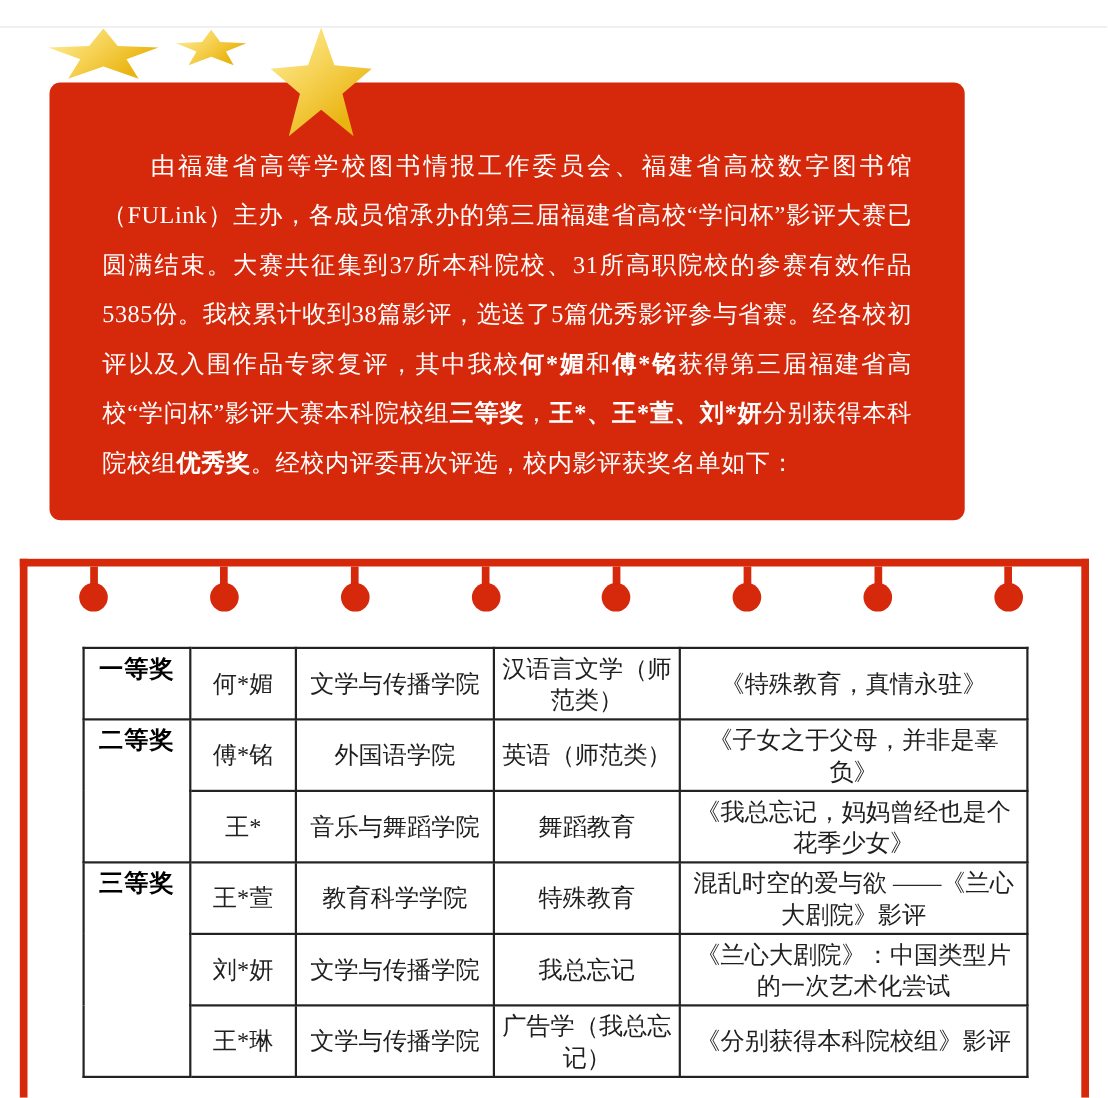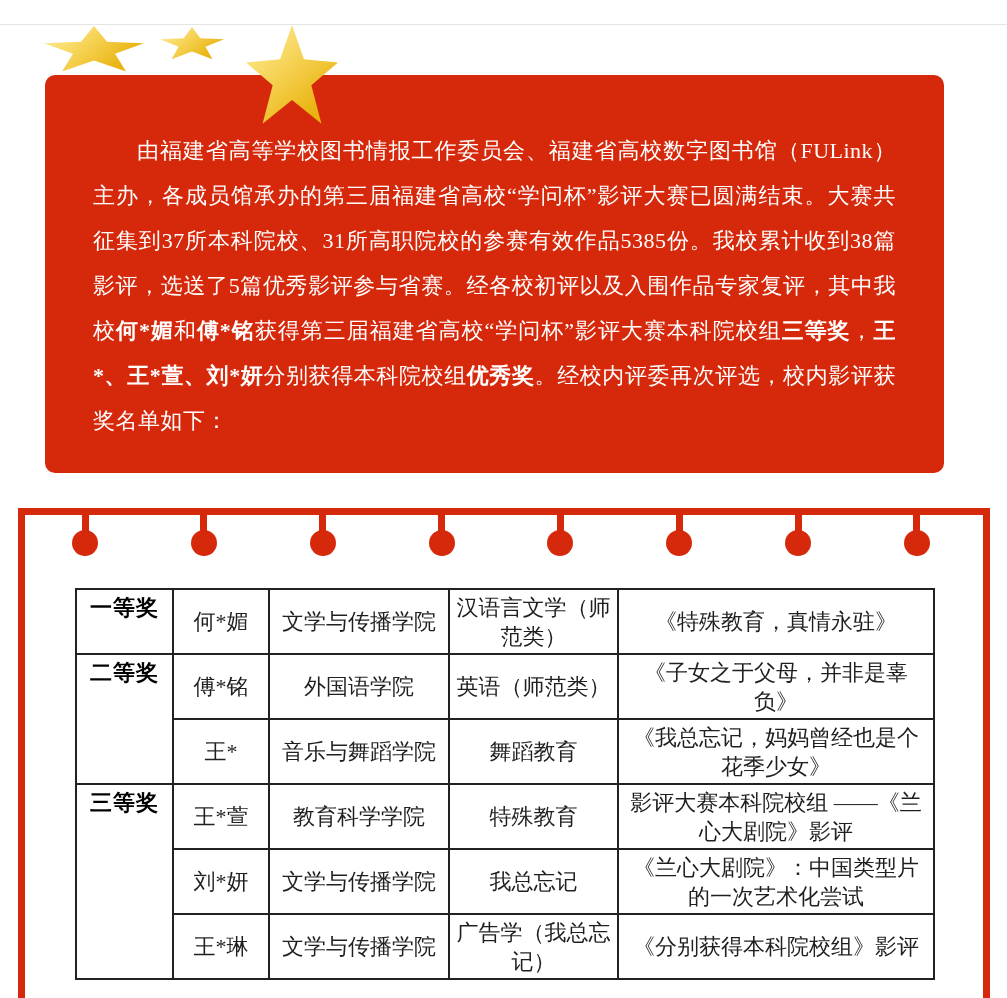--- a/index.html
+++ b/index.html
@@ -25,21 +25,21 @@
     background: linear-gradient(140deg, #fdeb92 8%, #f6d254 42%, #e9b411 78%);
     clip-path: polygon(50% 0%, 63% 33%, 100% 36%, 71% 58%, 82% 95%, 50% 72%, 18% 95%, 29% 58%, 0% 36%, 37% 33%);
   }
   .star-1 { left: 44px;  top: 26px; width: 100px; height: 48px; }
   .star-2 { left: 160px; top: 27px; width: 64px;  height: 34px; }
   .star-3 { left: 246px; top: 25px; width: 92px;  height: 104px; }
   
   .banner {
     position: absolute;
     left: 45px; top: 75px;
-    width: 899px; height: 398px;
+    width: 832px; height: 398px;
     background: var(--red, #d6280a);
     border-radius: 10px;
     z-index: 1;
   }
   .banner-text {
     padding: 53px 48px 0 48px;
     font-size: 22px;
     line-height: 45px;
     color: #ffffff;
     text-align: justify;
@@ -176,21 +176,21 @@
             <td>王*</td>
             <td>音乐与舞蹈学院</td>
             <td>舞蹈教育</td>
             <td>《我总忘记，妈妈曾经也是个花季少女》</td>
           </tr>
           <tr>
             <td rowspan="3" class="award">三等奖</td>
             <td>王*萱</td>
             <td>教育科学学院</td>
             <td>特殊教育</td>
-            <td>影评大赛本科院校组 ——《兰心大剧院》影评</td>
+            <td>混乱时空的爱与欲 ——《兰心大剧院》影评</td>
           </tr>
           <tr>
             <td>刘*妍</td>
             <td>文学与传播学院</td>
             <td>我总忘记</td>
             <td>《兰心大剧院》：中国类型片的一次艺术化尝试</td>
           </tr>
           <tr>
             <td>王*琳</td>
             <td>文学与传播学院</td>

